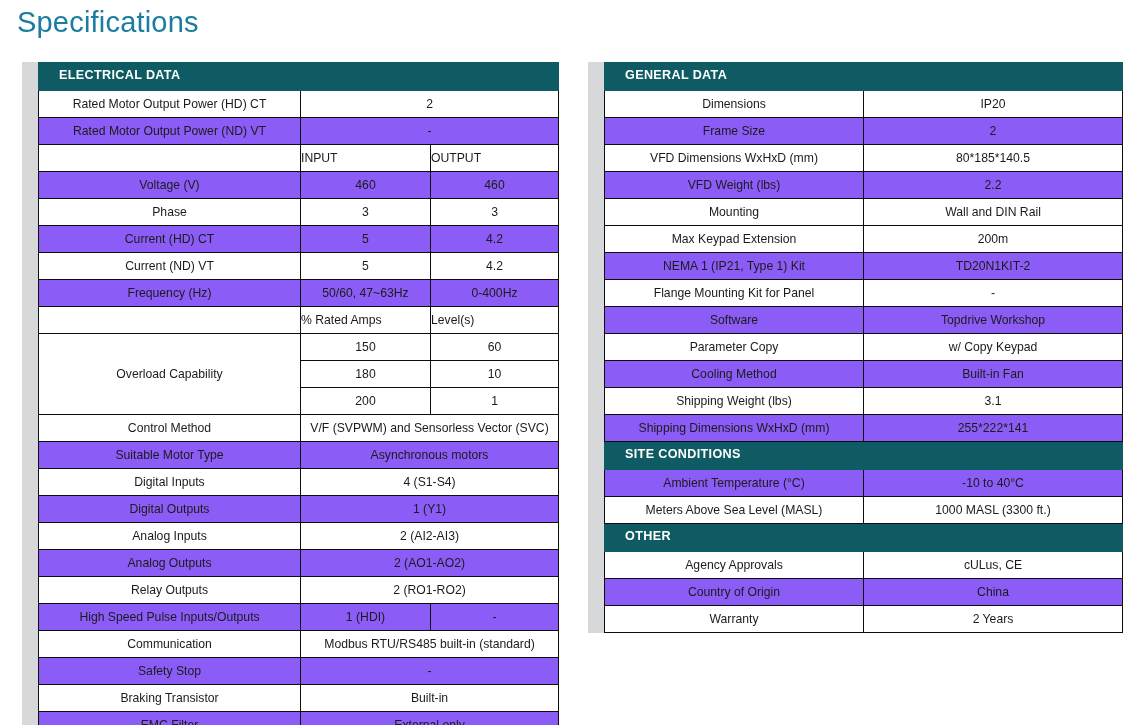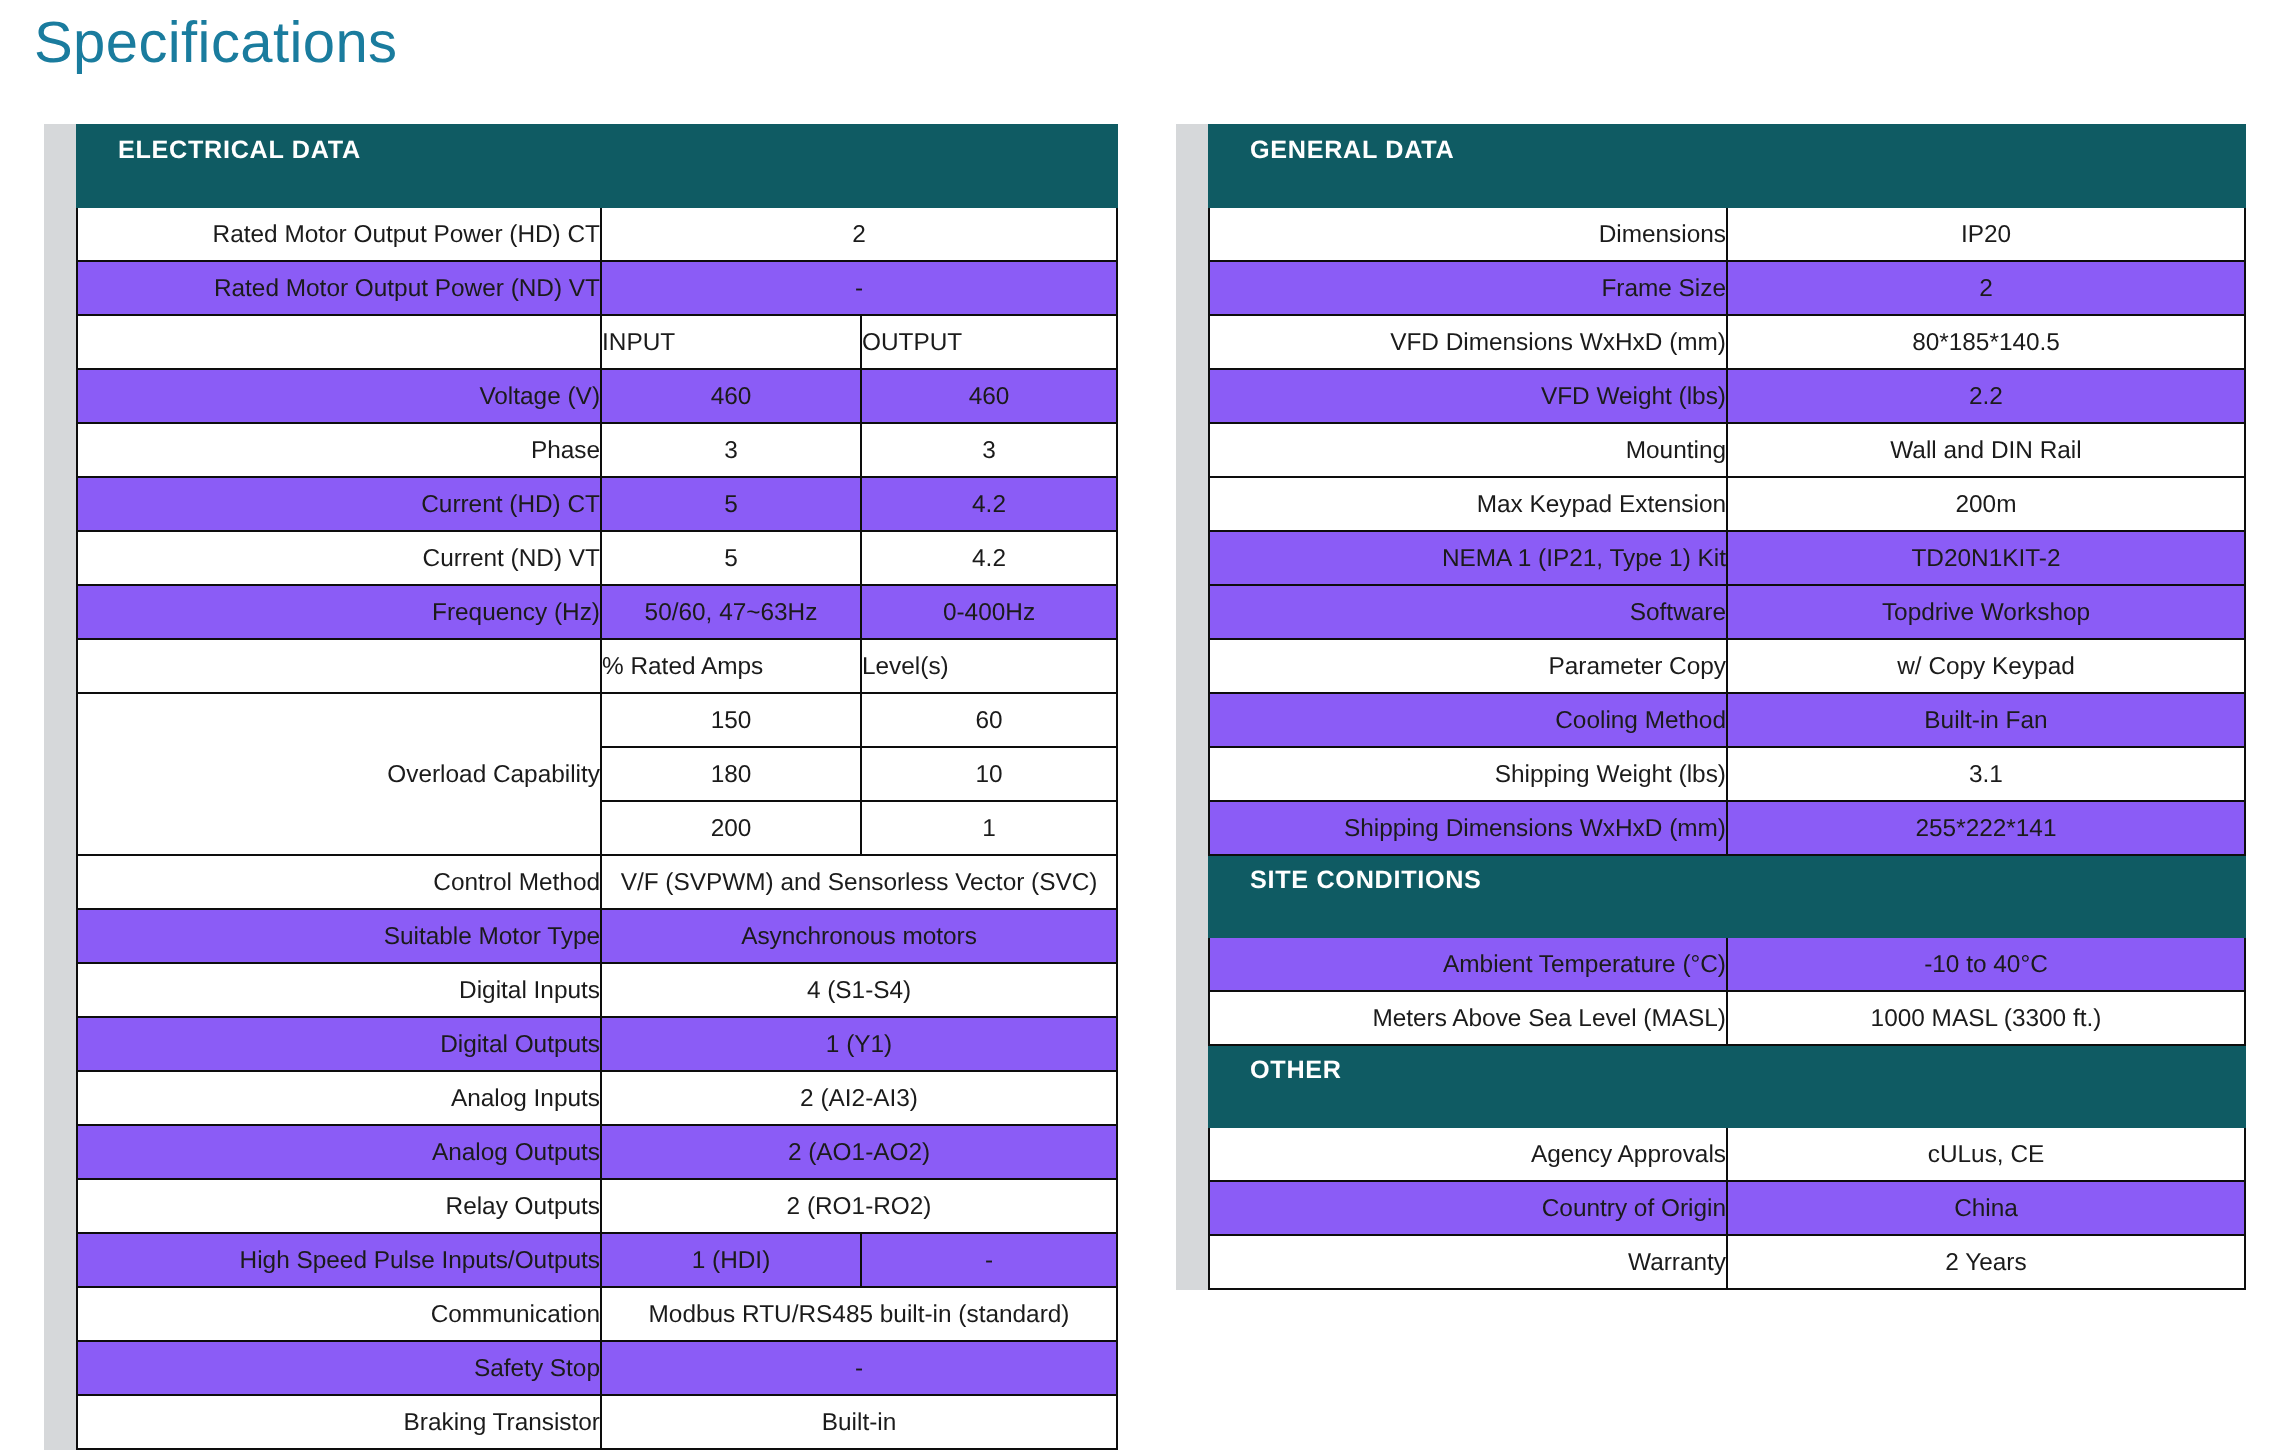--- a/index.html
+++ b/index.html
@@ -67,28 +67,28 @@
 
   
   tr.section-head td {
     background: #0f5b63;
     color: #ffffff;
     font-weight: bold;
     font-size: 12.6px;
     letter-spacing: 0.35px;
     height: 24px;
     border: 1px solid #0f5b63;
-    padding: 0 0 16px 20px;
+    padding: 0 0 3px 20px;
     text-transform: uppercase;
   }
 
   td.lbl {
     padding: 0 4px 0 17px;
     height: 26px;
-    text-align: right;
+    text-align: center;
     white-space: nowrap;
   }
   td.val {
     text-align: center;
     height: 26px;
     padding: 0 4px;
   }
   td.sub {
     text-align: left;
     font-weight: bold;
@@ -276,20 +276,24 @@
           <td class="val">Wall and DIN Rail</td>
         </tr>
         <tr>
           <td class="lbl">Max Keypad Extension</td>
           <td class="val">200m</td>
         </tr>
         <tr class="alt">
           <td class="lbl">NEMA 1 (IP21, Type 1) Kit</td>
           <td class="val">TD20N1KIT-2</td>
         </tr>
+        <tr>
+          <td class="lbl">Flange Mounting Kit for Panel</td>
+          <td class="val">-</td>
+        </tr>
         <tr class="alt">
           <td class="lbl">Software</td>
           <td class="val">Topdrive Workshop</td>
         </tr>
         <tr>
           <td class="lbl">Parameter Copy</td>
           <td class="val">w/ Copy Keypad</td>
         </tr>
         <tr class="alt">
           <td class="lbl">Cooling Method</td>

